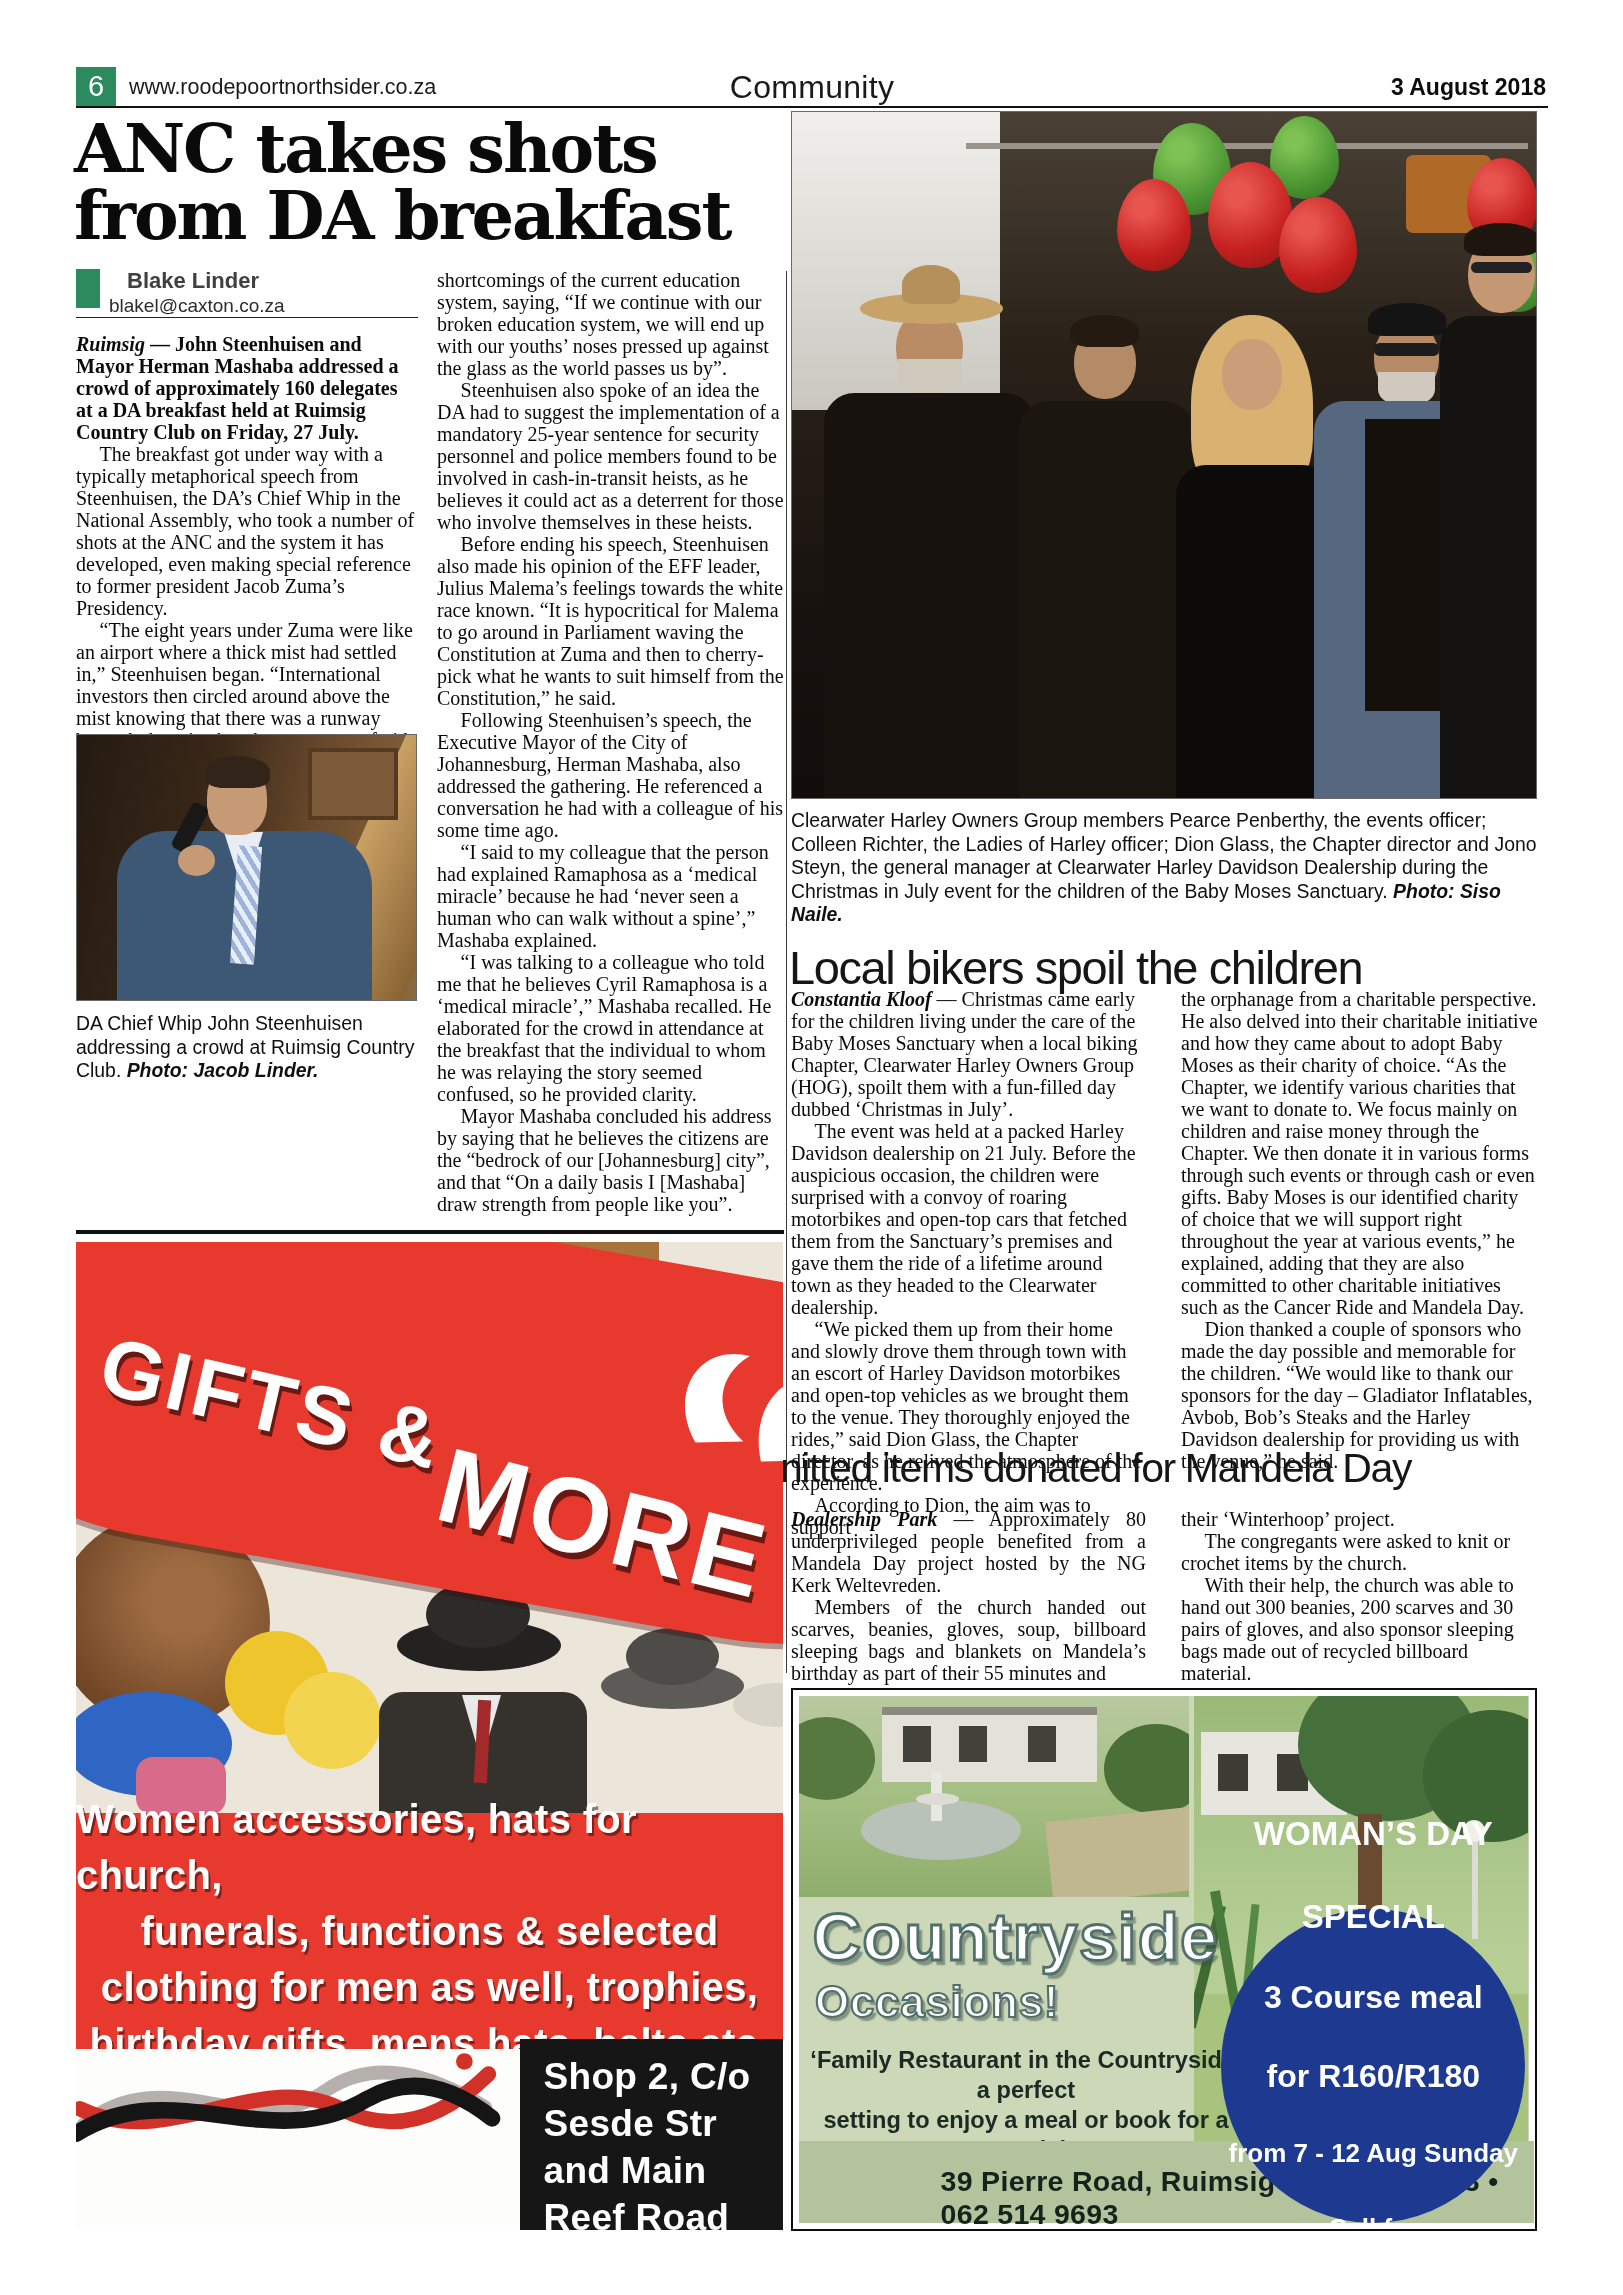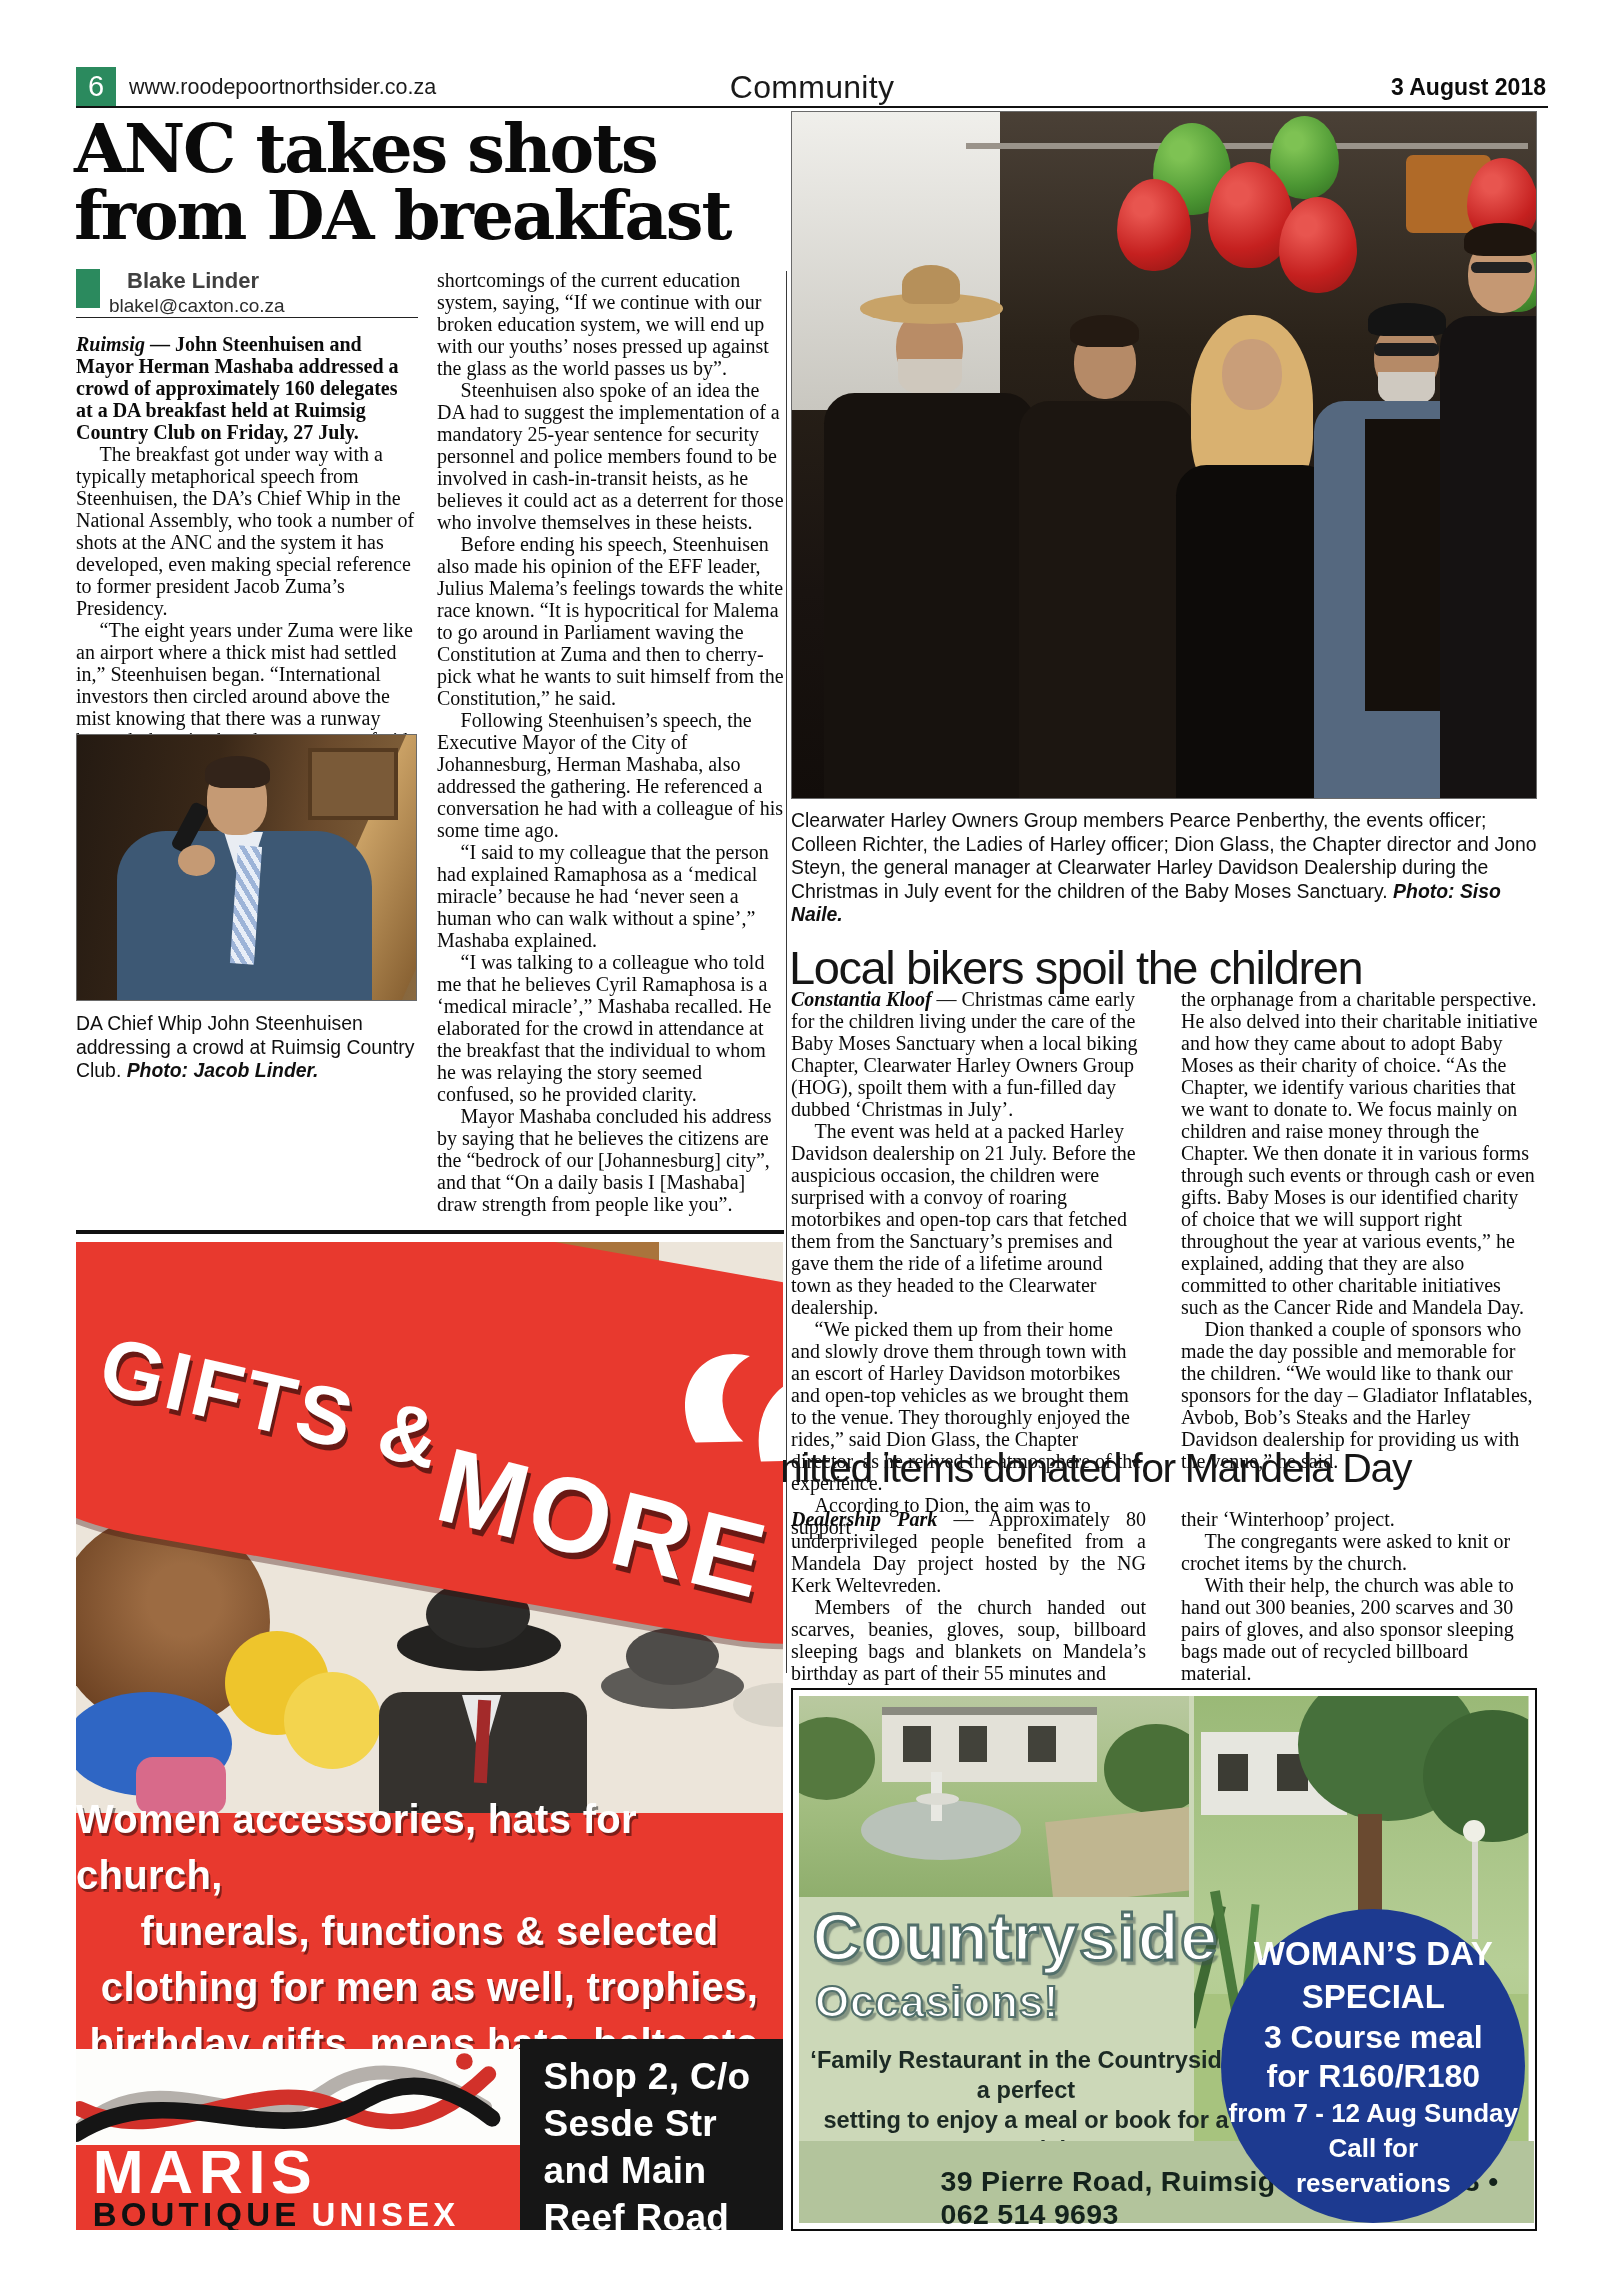--- a/index.html
+++ b/index.html
@@ -100,21 +100,21 @@
       background:linear-gradient(#b9c9a0 0%,#a2bd80 55%,#8fae6d 100%);overflow:hidden;}
   .c-photo-right{position:absolute;left:401px;top:5.6px;width:334px;height:450px;
       background:linear-gradient(#9ab977 0%,#b7cf97 60%,#a7c37e 100%);overflow:hidden;}
   .c-title{position:absolute;left:19.4px;top:208px;margin:0;font-size:67px;font-weight:bold;color:#fff;
       letter-spacing:1.4px;-webkit-text-stroke:2.8px #52706b;text-shadow:4.2px 4.9px 1.4px rgba(60,80,75,0.5);}
   .c-subtitle{position:absolute;left:22px;top:287px;margin:0;font-size:44px;font-weight:bold;color:#fff;
       letter-spacing:0.7px;-webkit-text-stroke:2.1px #52706b;text-shadow:3.5px 4.2px 1.4px rgba(60,80,75,0.5);}
   .c-body{position:absolute;left:11px;top:355px;width:444px;text-align:center;}
   .c-body div{font-size:23.6px;line-height:30px;font-weight:bold;color:#1c2a24;}
   .c-circle{position:absolute;right:9.7px;top:219px;width:304px;height:314px;border-radius:50%;
-      background:#1d3a90;display:flex;flex-direction:column;align-items:center;justify-content:center;z-index:4;}
+      background:#1d3a90;display:flex;flex-direction:column;align-items:center;justify-content:center;z-index:4;gap:40px;}
   .c-circle div{color:#fff;font-weight:bold;text-align:center;}
   .cl-a{font-size:33px;line-height:43px;} .cl-b{font-size:32px;line-height:39px;} .cl-c{font-size:26px;line-height:35px;}
   .c-band{position:absolute;left:5.6px;bottom:5.6px;width:735px;height:82px;background:#b3c49c;z-index:2;}
   .c-addr{position:absolute;left:142px;top:23.6px;font-size:28.5px;font-weight:bold;color:#14231c;letter-spacing:0.3px;}
   .c-sign{position:absolute;left:8.3px;bottom:4.2px;width:146px;height:146px;z-index:5;}
   .c-oval{position:absolute;left:33px;top:33px;width:97px;height:106px;border:2.1px solid #222;border-radius:50%;
       background:#fcfcf6;text-align:center;color:#222;}
   .c-oval .n{font-family:"Liberation Serif",serif;font-size:29px;font-weight:bold;margin-top:12.5px;line-height:28px;}
   .c-oval .o{font-size:9px;letter-spacing:1.4px;line-height:9.7px;}
   .c-oval .p{font-family:"Liberation Serif",serif;font-size:18px;letter-spacing:1.4px;line-height:19.4px;}
@@ -303,26 +303,20 @@
     </div>
 
     <div class="gifts-bottom">
       <div class="maris-panel">
         <svg width="430" height="104" viewBox="0 0 620 150">
           <path d="M10 110 C130 10 250 140 360 60 C430 12 510 36 590 84" stroke="#b5b0ab" stroke-width="20" fill="none" stroke-linecap="round"></path>
           <path d="M5 86 C135 150 265 24 385 88 C455 122 525 104 595 36" stroke="#d2312a" stroke-width="22" fill="none" stroke-linecap="round"></path>
           <path d="M0 122 C140 34 280 156 420 72 C480 38 540 52 600 100" stroke="#151515" stroke-width="24" fill="none" stroke-linecap="round"></path>
           <circle cx="560" cy="18" r="12" fill="#d2312a"></circle>
         </svg>
-        <div class="maris-red">
-          <div class="maris-name">MARIS</div>
-          <div class="maris-sub">
-            <span class="b1">BOUTIQUE</span><span class="b2">UNISEX</span>
-          </div>
-        </div>
       </div>
       <div class="addr-box">
         <div>Shop 2, C/o Sesde Str</div>
         <div>and Main Reef Road</div>
 
       </div>
     </div>
   </div>
 
   <div class="country-ad">

